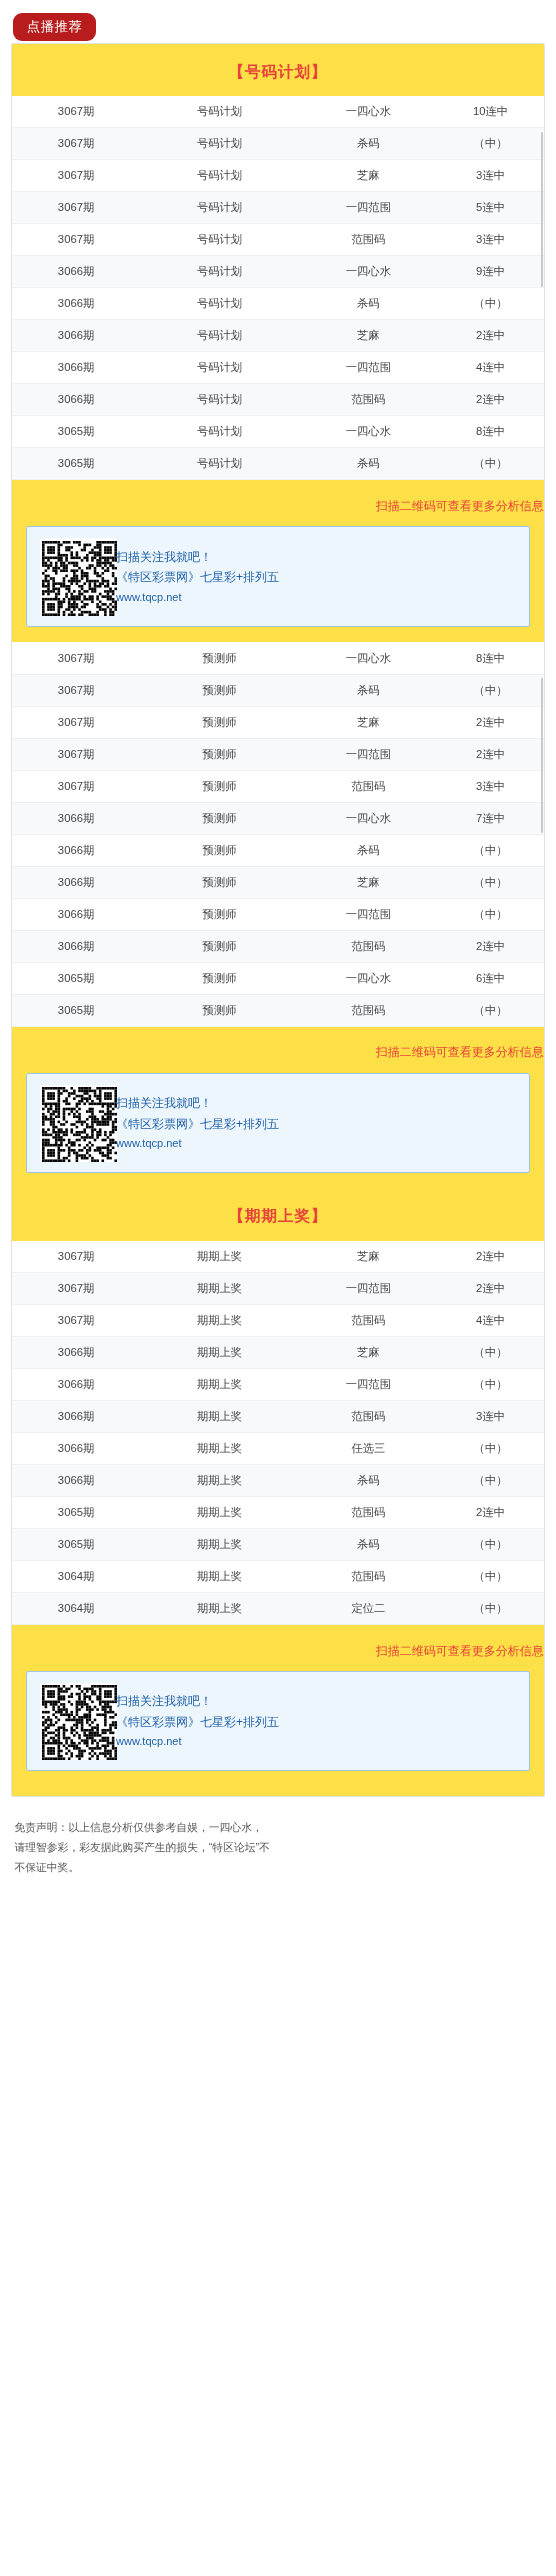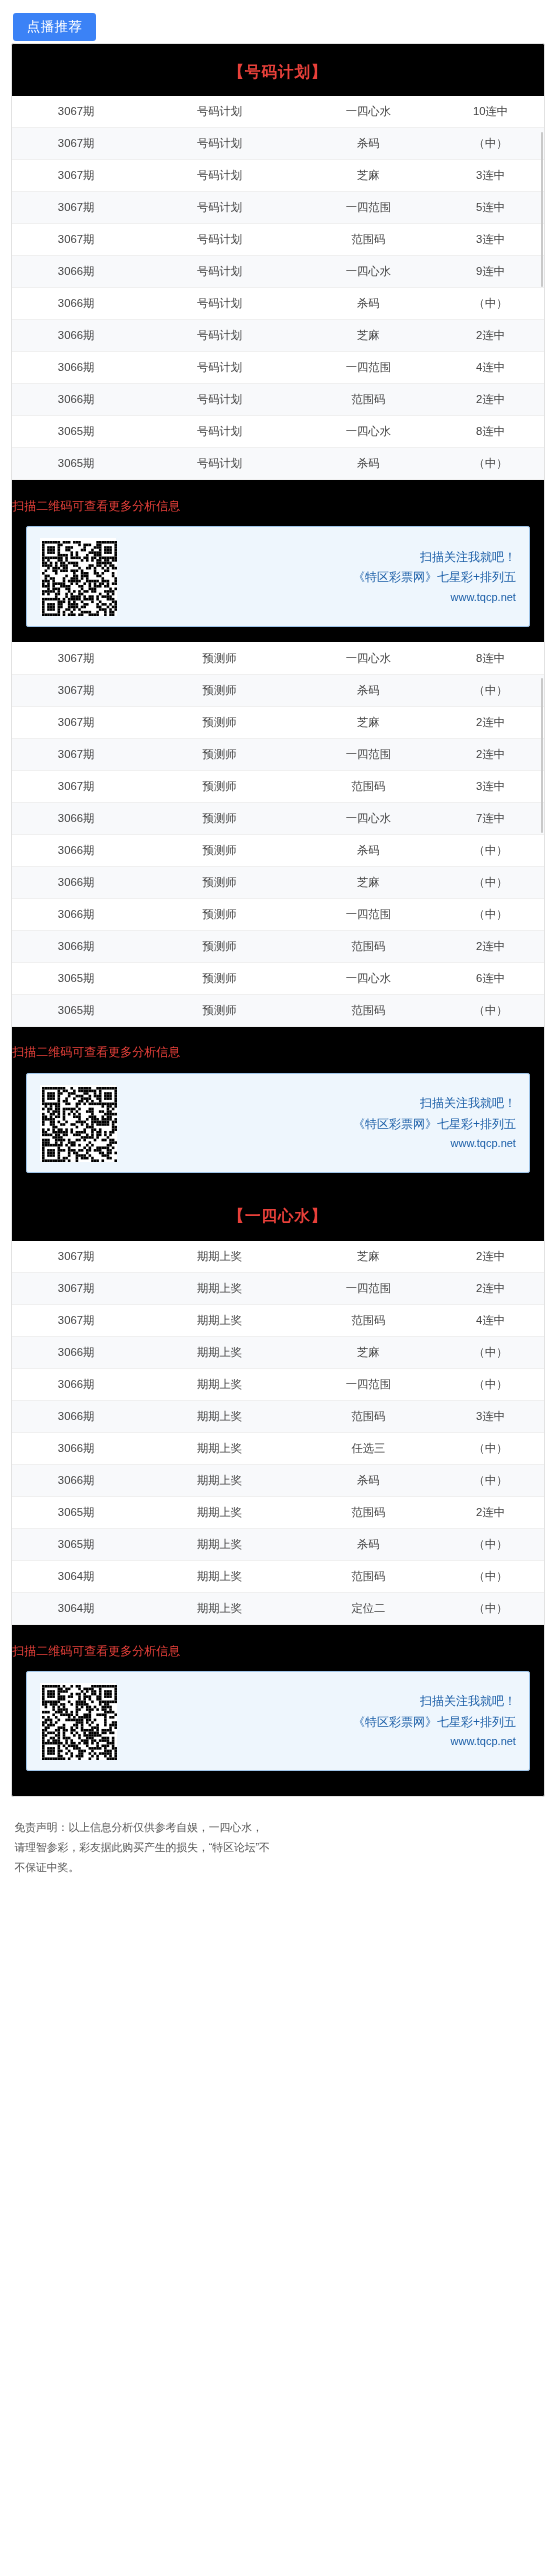--- a/index.html
+++ b/index.html
@@ -14,33 +14,33 @@
     position: relative;
   }
 
   
   .header-bar {
     padding: 13.4px 0 0 13.4px;
     height: 43px;
   }
   .badge {
     display: inline-block;
-    background: #3b82f6;
+    background: #b91c1c;
     color: #ffffff;
     font-size: 13.4px;
     line-height: 1;
     padding: 6.7px 13.4px 7.2px 13.4px;
-    border-radius: 3px;
+    border-radius: 9px;
     letter-spacing: 0.5px;
   }
 
   
   .card {
     margin: 0 11.3px 0 11.3px;
-    background: #000000;
+    background: #fde047;
     border: 0.5px solid #e2e2e2;
     border-radius: 2.1px;
     padding-bottom: 9.3px;
   }
 
   .section-title {
     text-align: center;
     color: #e8403a;
     font-size: 15.5px;
     font-weight: bold;
@@ -78,21 +78,21 @@
     right: 1px;
     top: 36px;
     width: 2.1px;
     height: 155px;
     background: #c9c9c9;
     border-radius: 1px;
   }
 
   
   .scan-note {
-    text-align: left;
+    text-align: right;
     color: #e8403a;
     font-size: 12px;
     padding: 17.5px 0 11.3px 0;
   }
   .qr-box {
     margin: 0 13.4px;
     border: 0.5px solid #9fc4e8;
     background: #eef6fd;
     border-radius: 2.1px;
     display: flex;
@@ -101,21 +101,21 @@
   }
   .qr-code {
     width: 76px;
     height: 76px;
     background: #ffffff;
     flex: 0 0 auto;
     padding: 2.1px;
   }
   .qr-text {
     flex: 1 1 auto;
-    text-align: right;
+    text-align: left;
     color: #1c5fa8;
     line-height: 1.7;
   }
   .qr-text .l1 { font-size: 12px; }
   .qr-text .l2 { font-size: 12px; }
   .qr-text .l3 { font-size: 11px; }
 
   .gap { height: 15.5px; }
 
   
@@ -1190,21 +1190,21 @@
             </svg></div>
           <div class="qr-text">
             <div class="l1">扫描关注我就吧！</div>
             <div class="l2">《特区彩票网》七星彩+排列五</div>
             <div class="l3">www.tqcp.net</div>
           </div>
         </div>
         <div class="gap"></div>
       </div>
       <div class="section">
-        <div class="section-title">【一四心水】</div>
+        <div class="section-title">【期期上奖】</div>
         <div class="table-wrap">
           <table class="data-table">
             <tbody>
               <tr class="odd">
                 <td class="col-issue">3067期</td>
                 <td class="col-source">期期上奖</td>
                 <td class="col-type">芝麻</td>
                 <td class="col-result res-hit">2连中</td>
               </tr>
               <tr class="even">

